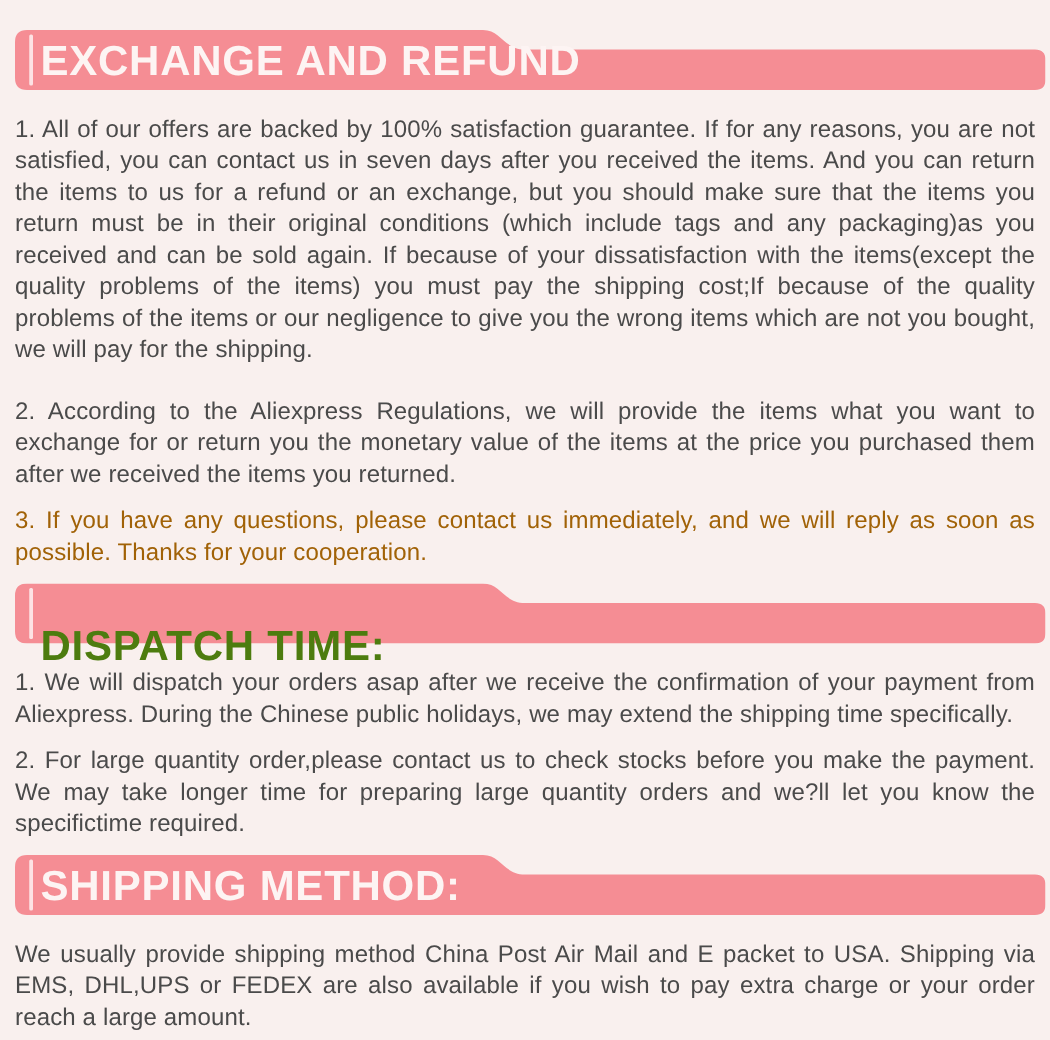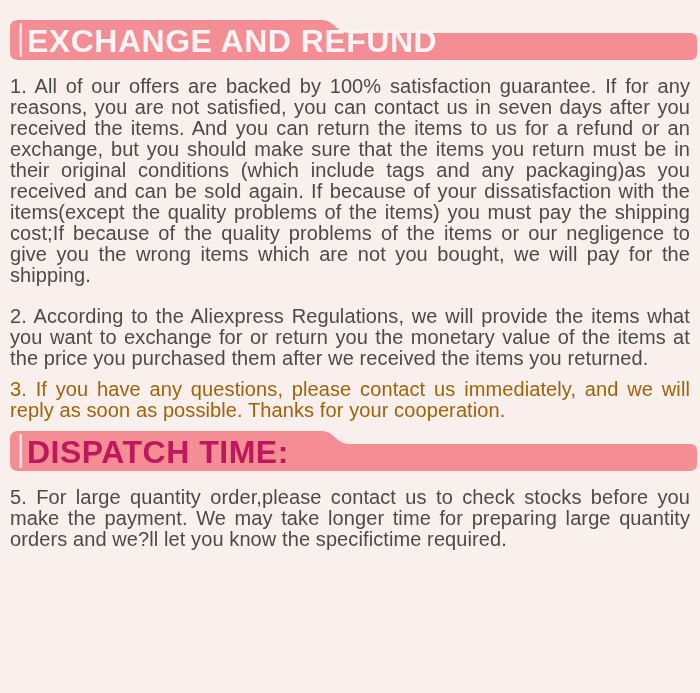--- a/index.html
+++ b/index.html
@@ -30,28 +30,28 @@
     left: 0;
     top: 0;
     display: block;
   }
   .banner-title {
     position: absolute;
     left: 17px;
     top: 0;
     height: 40px;
     line-height: 42px;
-    font-size: 32px;
+    font-size: 28px;
     font-weight: bold;
     letter-spacing: 0.5px;
     white-space: nowrap;
   }
   .para {
     margin: 0 0 10px 0;
-    font-size: 20px;
+    font-size: 16px;
     line-height: 21px;
     text-align: justify;
     letter-spacing: 0.1px;
   }
   .section:last-child .para:last-child {
     margin-bottom: 0;
   }
 </style>
 </head>
 <body style="background: rgb(249, 240, 238);">
@@ -70,21 +70,30 @@
     <p class="para" style="color:#4a4a4a;margin-top:20px;">2. According to the Aliexpress Regulations, we will provide the items what you want to exchange for or return you the monetary value of the items at the price you purchased them after we received the items you returned.</p>
     <p class="para" style="color:#a16207;">3. If you have any questions, please contact us immediately, and we will reply as soon as possible. Thanks for your cooperation.</p>
   </div>
 
   <div class="section">
     <div class="banner">
       <svg width="687" height="40" viewBox="0 0 687 40" aria-hidden="true">
         <path d="M8 0 L312 0 C324 0 326 13 340 13 L680 13 Q687 13 687 20 L687 33 Q687 40 680 40 L8 40 Q0 40 0 32 L0 8 Q0 0 8 0 Z" fill="#f58d94"></path>
         <rect x="9.5" y="3" width="2.5" height="34" rx="1" opacity="0.75" fill="#ffffff"></rect>
       </svg>
-      <span class="banner-title" style="color:#be185d;">DISPATCH TIME:</span>
+      <span class="banner-title" style="color:#4d7c0f;margin-top:21px;">DISPATCH TIME:</span>
     </div>
-    <p class="para" style="color:#4a4a4a;">5. For large quantity order,please contact us to check stocks before you make the payment. We may take longer time for preparing large quantity orders and we?ll let you know the specifictime required.</p>
+    <p class="para" style="color:#4a4a4a;">1. We will dispatch your orders asap after we receive the confirmation of your payment from Aliexpress. During the Chinese public holidays, we may extend the shipping time specifically.</p>
+    <p class="para" style="color:#4a4a4a;">2. For large quantity order,please contact us to check stocks before you make the payment. We may take longer time for preparing large quantity orders and we?ll let you know the specifictime required.</p>
   </div>
 
   <div class="section">
+    <div class="banner">
+      <svg width="687" height="40" viewBox="0 0 687 40" aria-hidden="true">
+        <path d="M8 0 L312 0 C324 0 326 13 340 13 L680 13 Q687 13 687 20 L687 33 Q687 40 680 40 L8 40 Q0 40 0 32 L0 8 Q0 0 8 0 Z" fill="#f58d94"></path>
+        <rect x="9.5" y="3" width="2.5" height="34" rx="1" opacity="0.75" fill="#ffffff"></rect>
+      </svg>
+      <span class="banner-title" style="color:#fdf4f3;">SHIPPING METHOD:</span>
+    </div>
+    <p class="para" style="color:#4a4a4a;">We usually provide shipping method China Post Air Mail and E packet to USA. Shipping via EMS, DHL,UPS or FEDEX are also available if you wish to pay extra charge or your order reach a large amount.</p>
   </div>
 
 </div>
 
 </body></html>

